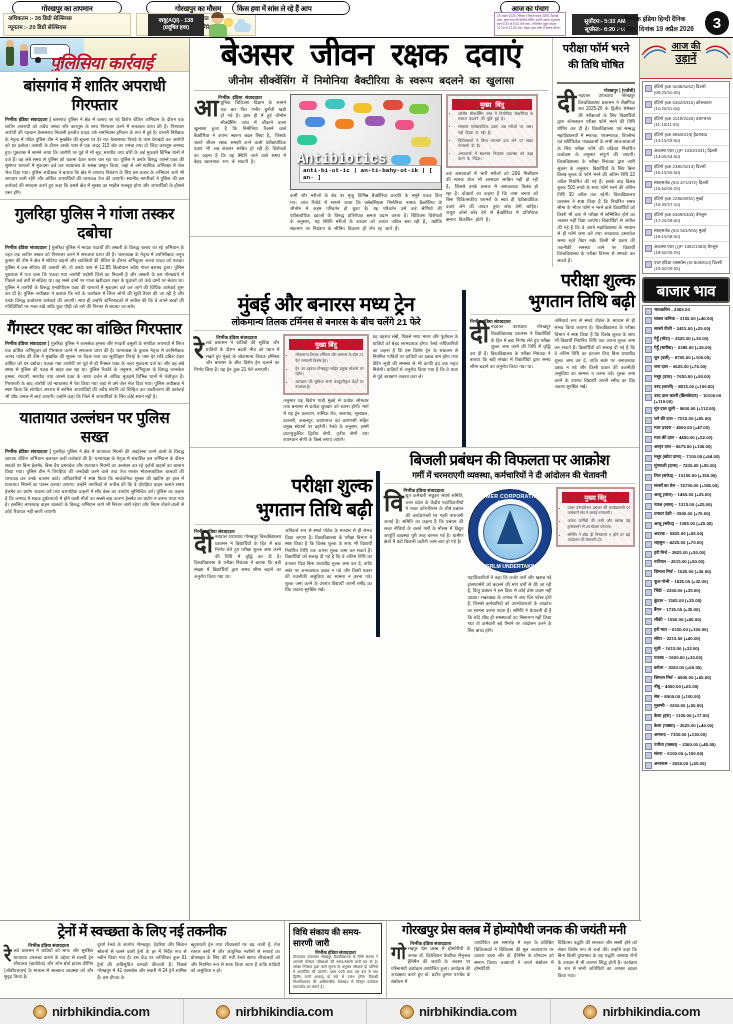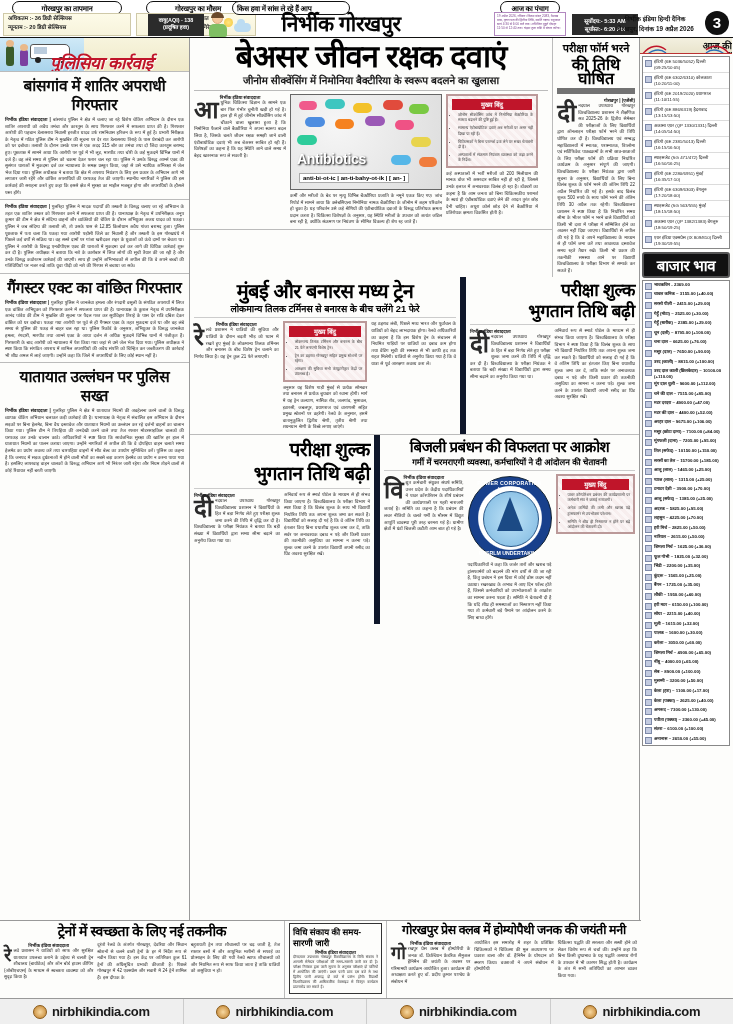--- a/index.html
+++ b/index.html
@@ -99,21 +99,21 @@
   .pill-photo .cap2 { position:absolute; left:8px; bottom:6px; background:#fff;
       font-size:6px; padding:1px 3px; border:1px solid #aaa; font-weight:bold;}
   .keybox { width:92px; border:2px solid #b99; background:#fbf4f4; position:relative;
       background-image:repeating-linear-gradient(45deg,#f7eeee 0 3px,#fbf6f6 3px 6px);}
   .keybox .kb-t { background:#c0152a; color:#fff; font-size:6.5px; font-weight:bold;
       text-align:center; padding:1px 0; margin:3px 4px 2px 4px;}
   .keybox ul { margin:0 3px 3px 10px; }
   .keybox li { font-size:3.9px; line-height:5.4px; text-align:justify; margin-bottom:2.5px; color:#333;}
 
   .midrow { display:flex; border-bottom:1px solid #bbb; }
-  .mid-left { width:276px; border-right:6px solid #0f172a; padding:3px 4px; }
+  .mid-left { width:276px; border-right:4px solid #0f172a; padding:3px 4px;margin-top:23px; }
   .mid-right{ width:173px; padding:3px 4px; }
   .hl2 { font-size:20px; font-weight:bold; line-height:23px; letter-spacing:-0.5px; color:#000; text-align:center;}
   .hl2-sub { font-size:9.3px; font-weight:bold; line-height:12px; text-align:center;
       border-bottom:1px solid #ccc; padding-bottom:2px; margin-bottom:3px;}
   .hl3 { font-size:17.5px; font-weight:bold; line-height:21px; text-align:right; letter-spacing:-0.4px;}
   .cols2 { display:flex; gap:4px; }
   .cols3 { display:flex; gap:4px; }
   .ccol { flex:1; }
 
   .logo-circ { width:84px; height:84px; border-radius:50%; margin:2px auto;
@@ -126,22 +126,22 @@
       border-bottom:34px solid #1b4a85; }
   .logo-circ .txt-top { position:absolute; width:100%; top:3px; text-align:center;
       font-size:5.2px; color:#fff; font-weight:bold; letter-spacing:0.3px;}
   .logo-circ .txt-bot { position:absolute; width:100%; bottom:3px; text-align:center;
       font-size:5.2px; color:#fff; font-weight:bold;}
 
   .notebox { border:1.5px solid #333; padding:3px; margin:3px; }
   .notebox h4 { font-size:8.5px; text-align:left; line-height:11px; font-weight:bold; }
 
   
-  .flights-hdr { position:relative; height:16px; text-align:right;
-      background:linear-gradient(#f3f0e0,#e9e4cc); border-bottom:1px solid #b33; overflow:hidden;}
+  .flights-hdr { position:relative; height:41px; text-align:center;
+      background:linear-gradient(#f3f0e0,#e9e4cc); border-bottom:1px solid #b33; overflow:hidden;text-decoration:underline;}
   .flights-hdr .t1 { font-size:9.5px; font-weight:bold; line-height:12px; padding-top:2px; color:#111;}
   .flights-hdr .t2 { font-size:11px; font-weight:bold; line-height:12px; color:#111;}
   .swoosh-l, .swoosh-r { position:absolute; top:3px; width:26px; height:20px; }
   .swoosh-l { left:1px; } .swoosh-r { right:1px; }
   .rlist { border:1px solid #888; margin:2px 2px 0 2px; background:#fff; }
   .ritem { display:flex; gap:2px; padding:1.5px 2px; border-bottom:1px solid #dcdcdc; }
   .ricon { width:7px; height:7px; flex:0 0 7px; margin-top:1px;
       background:#c3cbe0; border:1px solid #7d89a8; }
   .rtxt { font-size:4.4px; line-height:6px; color:#222; flex:1; }
   .bazar-hdr { margin:3px 2px 0 2px; background:#111; color:#fff; text-align:center;
@@ -183,21 +183,20 @@
     <div class="pill" style="left:232px;top:1px;width:118px;text-align:left;padding-left:4px;">किस हवा में सांस ले रहे हैं आप</div>
     <div class="mh-air">
       <div>वायु(AQI) - 138</div>
       <div>(प्रदूषित हवा)</div>
     </div>
     <div class="mh-kid">
       <span class="kid-body"></span>
         <span class="kid-head"></span>
         <span class="kid-hair"></span>
     </div>
-    <div class="mh-title">निर्भीक गोरखपुर</div>
     <div class="pill" style="left:500px;top:1px;width:60px;">आज का पंचाग</div>
     <div class="mh-panchang-box">
       <p>19 अप्रैल 2026, रविवार। विक्रम संवत् 2083, वैशाख मास, कृष्ण पक्ष की द्वितीया तिथि, स्वाति नक्षत्र। राहुकाल सायं 4:30 से 6:00 बजे तक। अभिजित मुहूर्त दोपहर 11:50 से 12:40 तक। चंद्रमा तुला राशि में संचार करेगा।</p>
     </div>
     <div class="mh-sun">
       <div>सूर्योदय:- 5:33 AM</div>
       <div>सूर्यास्त:- 6:20 PM</div>
     </div>
     <div class="mh-right">
       <div>निर्भीक इंडिया हिन्दी दैनिक</div>
@@ -222,20 +221,21 @@
 
       <div class="story">
         <div class="hl1">बांसगांव में शातिर अपराधी गिरफ्तार</div>
         <div class="bodytext">
           <span class="byline">निर्भीक इंडिया संवाददाता |</span>
           <span>बांसगांव पुलिस ने क्षेत्र में चलाए जा रहे विशेष चेकिंग अभियान के दौरान एक शातिर अपराधी को अवैध तमंचा और कारतूस के साथ गिरफ्तार करने में सफलता प्राप्त की है। गिरफ्तार आरोपी की पहचान डेलासराय निवासी हरजीत यादव उर्फ रामनिवास हरिजन के रूप में हुई है। प्रभारी निरीक्षक के नेतृत्व में गठित पुलिस टीम ने मुखबिर की सूचना पर देर रात डेलासराय तिराहे के पास घेराबंदी कर आरोपी को धर दबोचा। तलाशी के दौरान उसके पास से एक अदद 315 बोर का तमंचा तथा दो जिंदा कारतूस बरामद हुए। पूछताछ में सामने आया कि आरोपी पर पूर्व में भी लूट, मारपीट तथा चोरी के कई मुकदमे विभिन्न थानों में दर्ज हैं। वह लंबे समय से पुलिस को चकमा देकर फरार चल रहा था। पुलिस ने उसके विरुद्ध आर्म्स एक्ट की सुसंगत धाराओं में मुकदमा दर्ज कर न्यायालय के समक्ष प्रस्तुत किया, जहां से उसे न्यायिक अभिरक्षा में जेल भेज दिया गया। पुलिस अधीक्षक ने बताया कि क्षेत्र में अपराध नियंत्रण के लिए इस प्रकार के अभियान आगे भी लगातार जारी रहेंगे और वांछित अपराधियों की धरपकड़ तेज की जाएगी। स्थानीय नागरिकों ने पुलिस की इस कार्रवाई की सराहना करते हुए कहा कि इससे क्षेत्र में सुरक्षा का माहौल मजबूत होगा और अपराधियों के हौसले पस्त होंगे।</span>
         </div>
       </div>
 
       <div class="story">
+        <div class="hl1">गुलरिहा पुलिस ने गांजा तस्कर दबोचा</div>
         <div class="bodytext">
           <span class="byline">निर्भीक इंडिया संवाददाता |</span>
           <span>गुलरिहा पुलिस ने मादक पदार्थों की तस्करी के विरुद्ध चलाए जा रहे अभियान के तहत एक शातिर तस्कर को गिरफ्तार करने में सफलता प्राप्त की है। थानाध्यक्ष के नेतृत्व में उपनिरीक्षक अनूप कुमार की टीम ने क्षेत्र में संदिग्ध वाहनों और व्यक्तियों की चेकिंग के दौरान अभियुक्त अजय यादव को पकड़ा। पुलिस ने जब संदिग्ध की तलाशी ली, तो उसके पास से 12.85 किलोग्राम अवैध गांजा बरामद हुआ। पुलिस पूछताछ में पता चला कि पकड़ा गया आरोपी पड़ोसी जिले का निवासी है और तस्करी के इस गोरखधंधे में पिछले कई वर्षों से सक्रिय था। वह सस्ते दामों पर गांजा खरीदकर शहर के युवाओं को ऊंचे दामों पर बेचता था। पुलिस ने आरोपी के विरुद्ध एनडीपीएस एक्ट की धाराओं में मुकदमा दर्ज कर आगे की विधिक कार्रवाई शुरू कर दी है। पुलिस अधीक्षक ने बताया कि नशे के कारोबार में लिप्त लोगों की सूची तैयार की जा रही है और उनके विरुद्ध कठोरतम कार्रवाई की जाएगी। साथ ही उन्होंने अभिभावकों से अपील की कि वे अपने बच्चों की गतिविधियों पर नजर रखें ताकि युवा पीढ़ी को नशे की गिरफ्त से बचाया जा सके।</span>
         </div>
       </div>
 
       <div class="story">
         <div class="hl1">गैंगस्टर एक्ट का वांछित गिरफ्तार</div>
         <div class="bodytext">
           <span class="byline">निर्भीक इंडिया संवाददाता |</span>
@@ -248,21 +248,21 @@
         <div class="bodytext">
           <span class="byline">निर्भीक इंडिया संवाददाता |</span>
           <span>गुलरिहा पुलिस ने क्षेत्र में यातायात नियमों की अवहेलना करने वालों के विरुद्ध व्यापक चेकिंग अभियान चलाकर कड़ी कार्रवाई की है। थानाध्यक्ष के नेतृत्व में संचालित इस अभियान के दौरान सड़कों पर बिना हेलमेट, बिना वैध दस्तावेज और यातायात नियमों का उल्लंघन कर रहे दर्जनों वाहनों का चालान किया गया। पुलिस टीम ने तिपहिया की अनदेखी करने वाले तथा तेज रफ्तार मोटरसाइकिल चालकों की धरपकड़ कर उनके चालान काटे। अधिकारियों ने स्पष्ट किया कि सार्वजनिक सुरक्षा की खातिर हर हाल में यातायात नियमों का पालन कराया जाएगा। उन्होंने नागरिकों से अपील की कि वे दोपहिया वाहन चलाते समय हेलमेट का प्रयोग अवश्य करें तथा चारपहिया वाहनों में सीट बेल्ट का उपयोग सुनिश्चित करें। पुलिस का कहना है कि जनपद में सड़क दुर्घटनाओं में होने वाली मौतों का सबसे बड़ा कारण हेलमेट का प्रयोग न करना पाया गया है। इसलिए लापरवाह वाहन चालकों के विरुद्ध अभियान आगे भी निरंतर जारी रहेगा और नियम तोड़ने वालों से कोई रियायत नहीं बरती जाएगी।</span>
         </div>
       </div>
     </div>
 
     <div class="col-mid">
 
       <div style="display:flex;">
-        <div style="width:364px;border-right:1px solid #bbb;">
+        <div style="width:364px;border-right:1px solid #bbb;font-family:Liberation Mono, monospace;">
           <div class="lead-head">
             <h1>बेअसर जीवन रक्षक दवाएं</h1>
             <h2>जीनोम सीक्वेंसिंग में निमोनिया बैक्टीरिया के स्वरूप बदलने का खुलासा</h2>
           </div>
           <div class="lead-body">
             <div class="lb-txt">
               <div class="byline" style="text-align:center">निर्भीक इंडिया संवाददाता</div>
               <div class="bodytext">
                 <span class="dropcap">आ</span><span>धुनिक चिकित्सा विज्ञान के सामने एक बार फिर गंभीर चुनौती खड़ी हो गई है। हाल ही में हुई जीनोम सीक्वेंसिंग जांच में चौंकाने वाला खुलासा हुआ है कि निमोनिया फैलाने वाले बैक्टीरिया ने अपना स्वरूप बदल लिया है, जिसके चलते जीवन रक्षक समझी जाने वाली एंटीबायोटिक दवाएं भी अब बेअसर साबित हो रही हैं। विशेषज्ञों का कहना है कि यह स्थिति आने वाले समय में बेहद खतरनाक रूप ले सकती है।</span>
               </div>
@@ -297,21 +297,21 @@
                   <li>अस्पतालों में संक्रमण नियंत्रण व्यवस्था को कड़ा करने के निर्देश।</li>
                 </ul>
               </div>
               <div class="bodytext" style="width:92px;margin-top:3px;">कई अस्पतालों में भर्ती मरीजों को 200 मिलीग्राम की मानक डोज भी असरदार साबित नहीं हो रही है, जिससे उनके इलाज में अनावश्यक विलंब हो रहा है। डॉक्टरों का कहना है कि आम जनता को बिना चिकित्सकीय परामर्श के स्वयं ही एंटीबायोटिक दवाएं लेने की आदत तुरंत छोड़ देनी चाहिए। अधूरा कोर्स छोड़ देने से बैक्टीरिया में प्रतिरोधक क्षमता विकसित होती है।</div>
             </div>
           </div>
         </div>
 
         <div style="width:86px;padding:3px 4px;">
           <div class="hl-sub" style="font-size:11px;line-height:14px;">परीक्षा फॉर्म भरने</div>
-          <div class="hl-sub" style="font-size:16px;line-height:14px;border-bottom:6px solid #737373;padding-bottom:2px;">की तिथि घोषित</div>
+          <div class="hl-sub" style="font-size:10px;line-height:14px;border-bottom:2px solid #737373;padding-bottom:10px;">की तिथि घोषित</div>
           <div class="byline" style="text-align:right">गोरखपुर | (एजेंसी)</div>
           <div class="bodytext">
             <span class="dropcap">दी</span><span>नदयाल उपाध्याय गोरखपुर विश्वविद्यालय प्रशासन ने शैक्षणिक सत्र 2025-26 के द्वितीय सेमेस्टर की परीक्षाओं के लिए विद्यार्थियों द्वारा ऑनलाइन परीक्षा फॉर्म भरने की तिथि घोषित कर दी है। विश्वविद्यालय एवं सम्बद्ध महाविद्यालयों में स्नातक, परास्नातक, डिप्लोमा एवं सर्टिफिकेट पाठ्यक्रमों के सभी छात्र-छात्राओं के लिए परीक्षा फॉर्म की प्रक्रिया निर्धारित कार्यक्रम के अनुसार संपूर्ण की जाएगी। विश्वविद्यालय के परीक्षा नियंत्रक द्वारा जारी सूचना के अनुसार, विद्यार्थियों के लिए बिना विलंब शुल्क के फॉर्म भरने की अंतिम तिथि 22 अप्रैल निर्धारित की गई है। इसके बाद विलंब शुल्क 500 रुपये के साथ फॉर्म भरने की अंतिम तिथि 30 अप्रैल तक रहेगी। विश्वविद्यालय प्रशासन ने स्पष्ट किया है कि निर्धारित समय सीमा के भीतर फॉर्म न भरने वाले विद्यार्थियों को किसी भी दशा में परीक्षा में सम्मिलित होने का अवसर नहीं दिया जाएगा। विद्यार्थियों से अपील की गई है कि वे अपने महाविद्यालय के माध्यम से ही फॉर्म जमा करें तथा आवश्यक दस्तावेज समय रहते तैयार रखें। किसी भी प्रकार की तकनीकी समस्या आने पर विद्यार्थी विश्वविद्यालय के परीक्षा विभाग से सम्पर्क कर सकते हैं।</span>
           </div>
         </div>
       </div>
 
       <div class="midrow">
         <div class="mid-left">
           <div class="hl2">मुंबई और बनारस मध्य ट्रेन</div>

